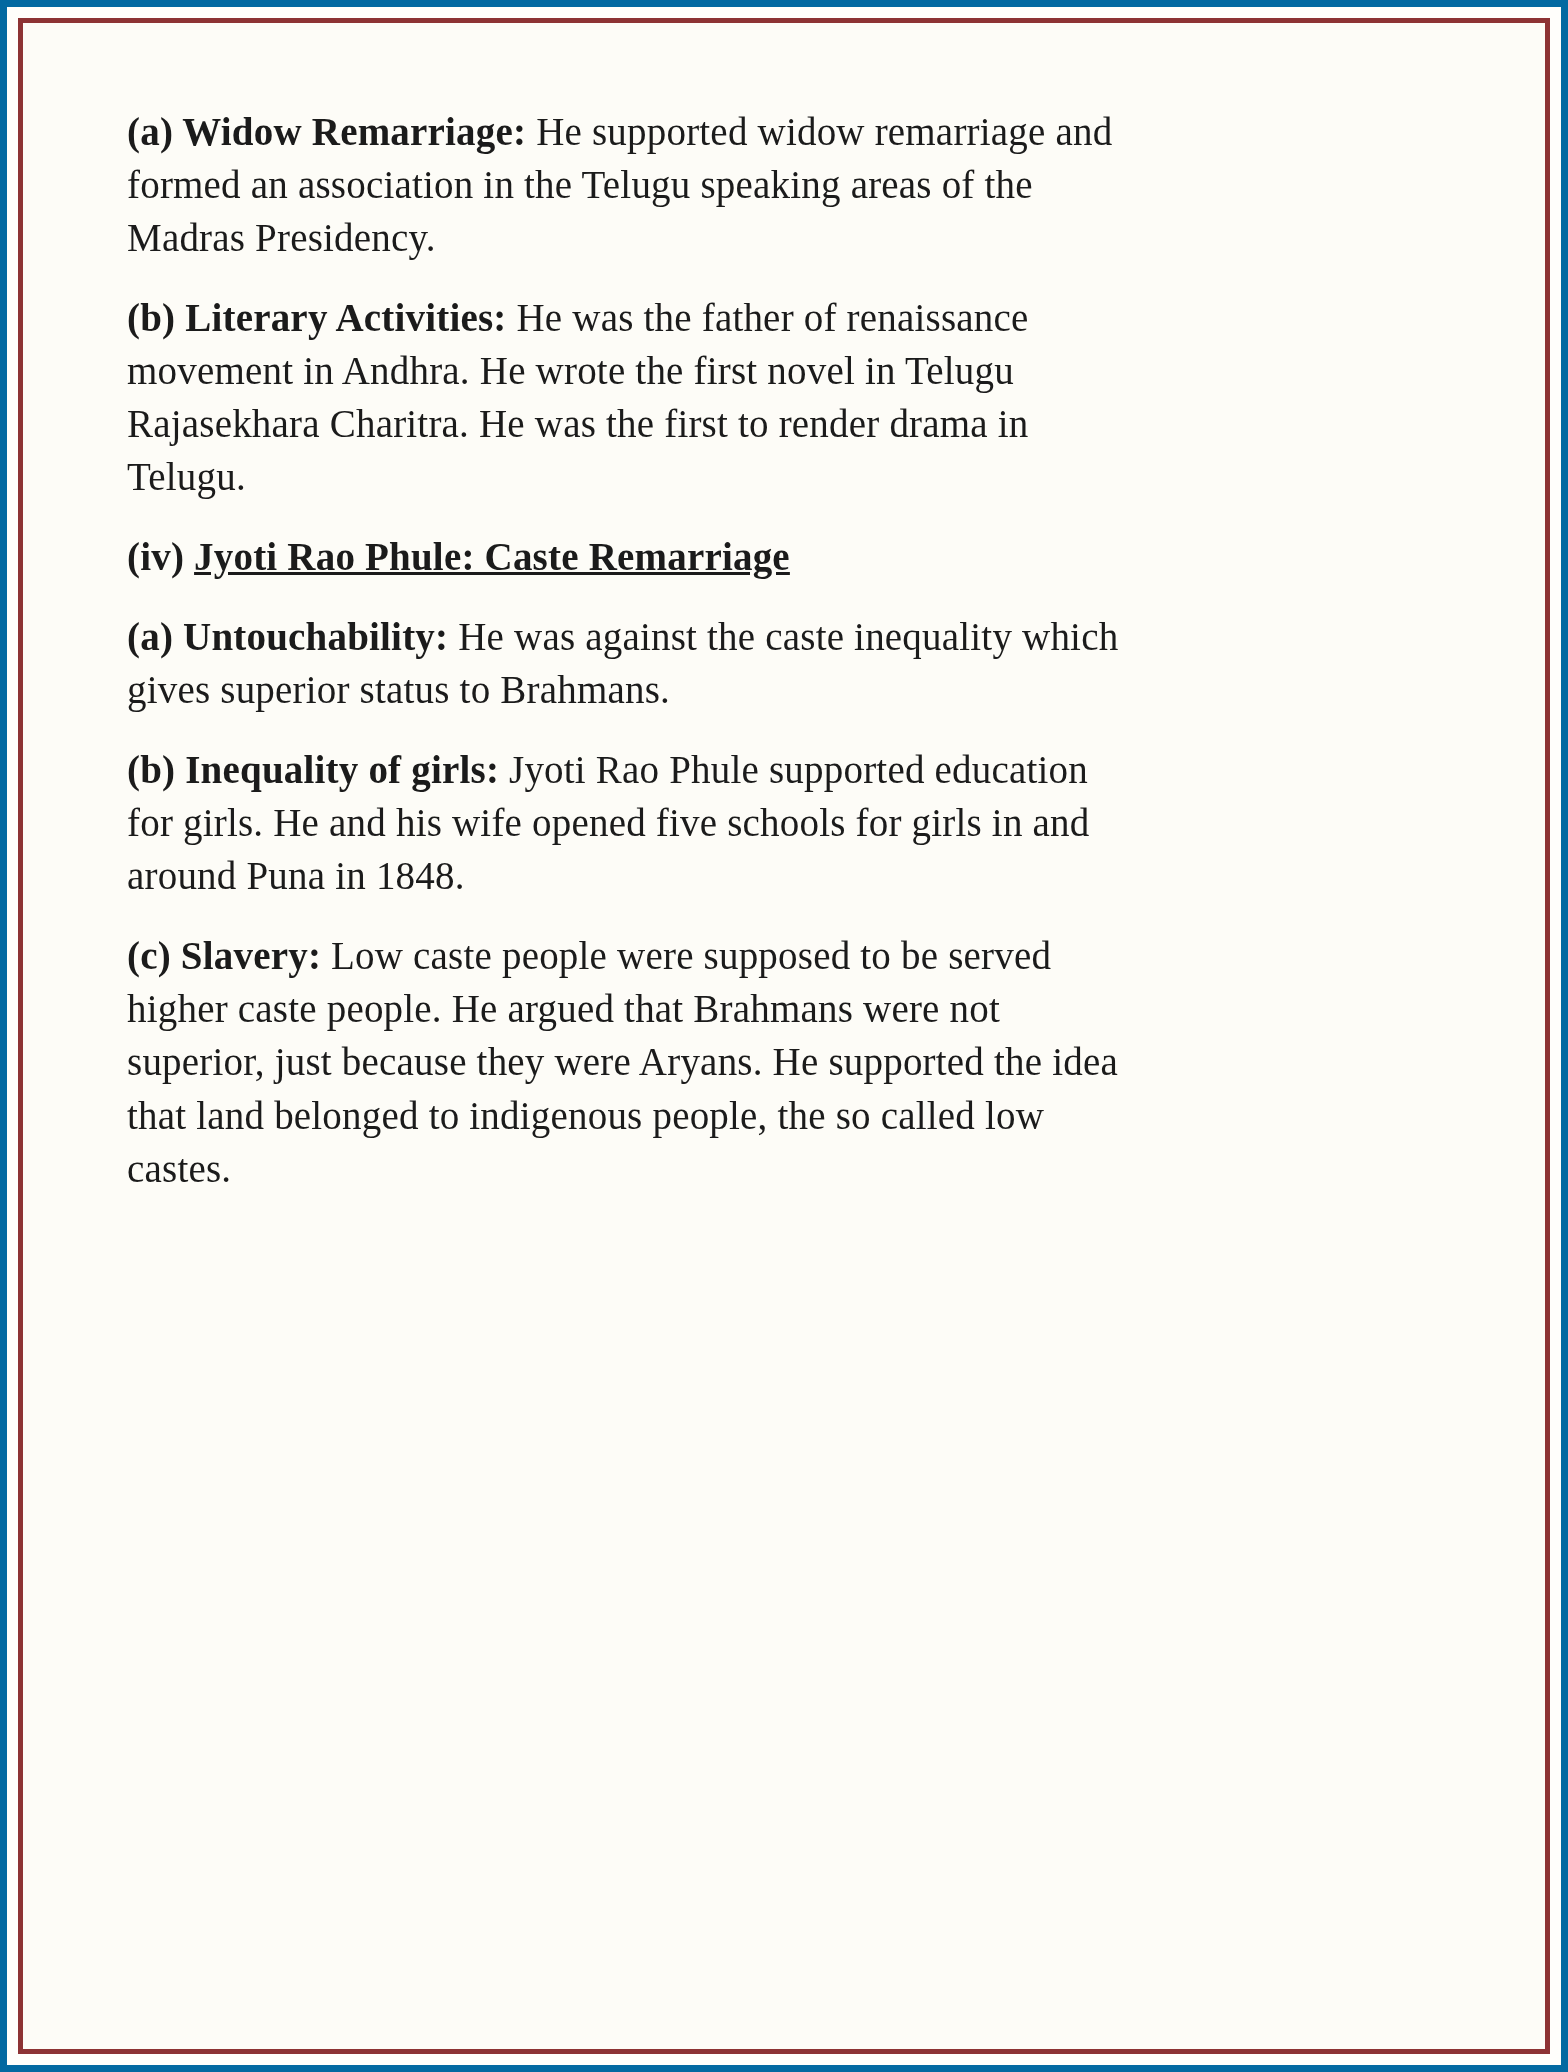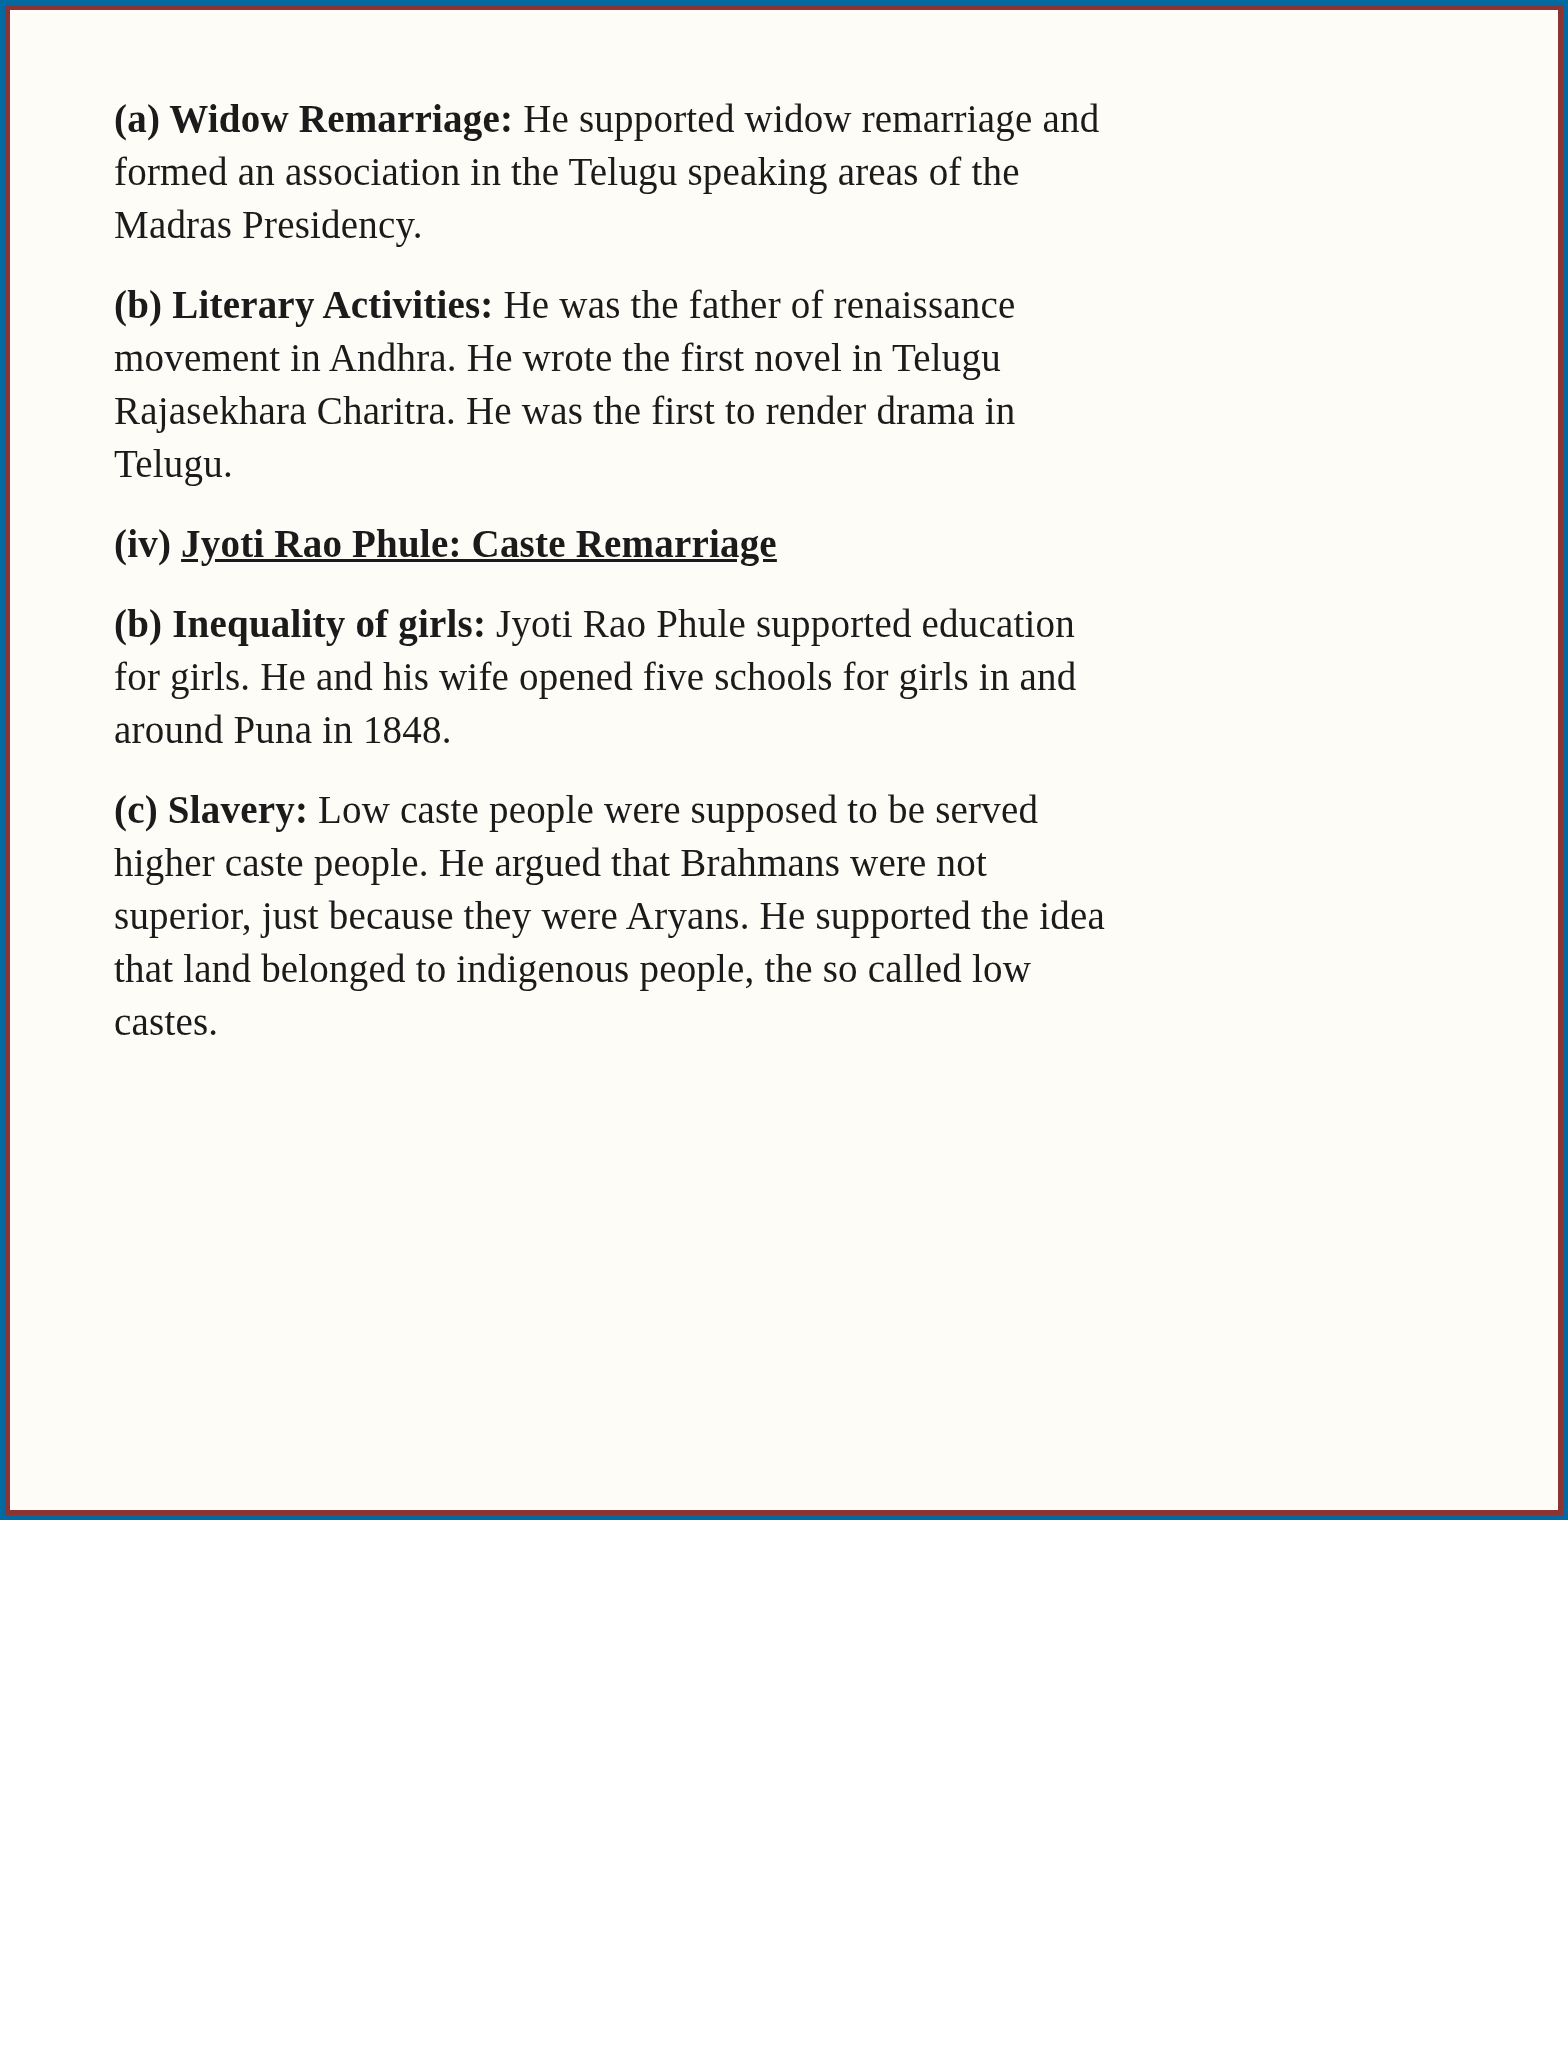--- a/index.html
+++ b/index.html
@@ -8,23 +8,24 @@
   }
   body {
     width: 1568px;
     height: 2072px;
     background: #ffffff;
     font-family: "Liberation Serif", serif;
   }
   .page-frame-outer {
     box-sizing: border-box;
     width: 1568px;
-    height: 1520px;
-    border: 5px solid #0369a1;
+    height: 2072px;
+    border: 7px solid #0369a1;
     background: #fffefb;
+    padding: 11px;
   }
   .page-frame-inner {
     box-sizing: border-box;
     width: 100%;
     height: 100%;
     border: 5px solid #8d3334;
     background: #fdfcf7;
     padding: 82px 70px 0 104px;
     overflow: hidden;
   }
@@ -61,20 +62,24 @@
         <strong><span>(b)</span> <span>Literary Activities:</span></strong>
         <span>He was the father of renaissance movement in Andhra. He wrote the first novel in Telugu Rajasekhara Charitra. He was the first to render drama in Telugu.</span>
       </p>
 
 
       <p class="para">
         <strong><span>(iv)</span> <span class="heading-underline">Jyoti Rao Phule: Caste Remarriage</span></strong>
         <span></span>
       </p>
 
+      <p class="para">
+        <strong><span>(a)</span> <span>Untouchability:</span></strong>
+        <span>He was against the caste inequality which gives superior status to Brahmans.</span>
+      </p>
 
       <p class="para">
         <strong><span>(b)</span> <span>Inequality of girls:</span></strong>
         <span>Jyoti Rao Phule supported education for girls. He and his wife opened five schools for girls in and around Puna in 1848.</span>
       </p>
 
       <p class="para">
         <strong><span>(c)</span> <span>Slavery:</span></strong>
         <span>Low caste people were supposed to be served higher caste people. He argued that Brahmans were not superior, just because they were Aryans. He supported the idea that land belonged to indigenous people, the so called low castes.</span>
       </p>

